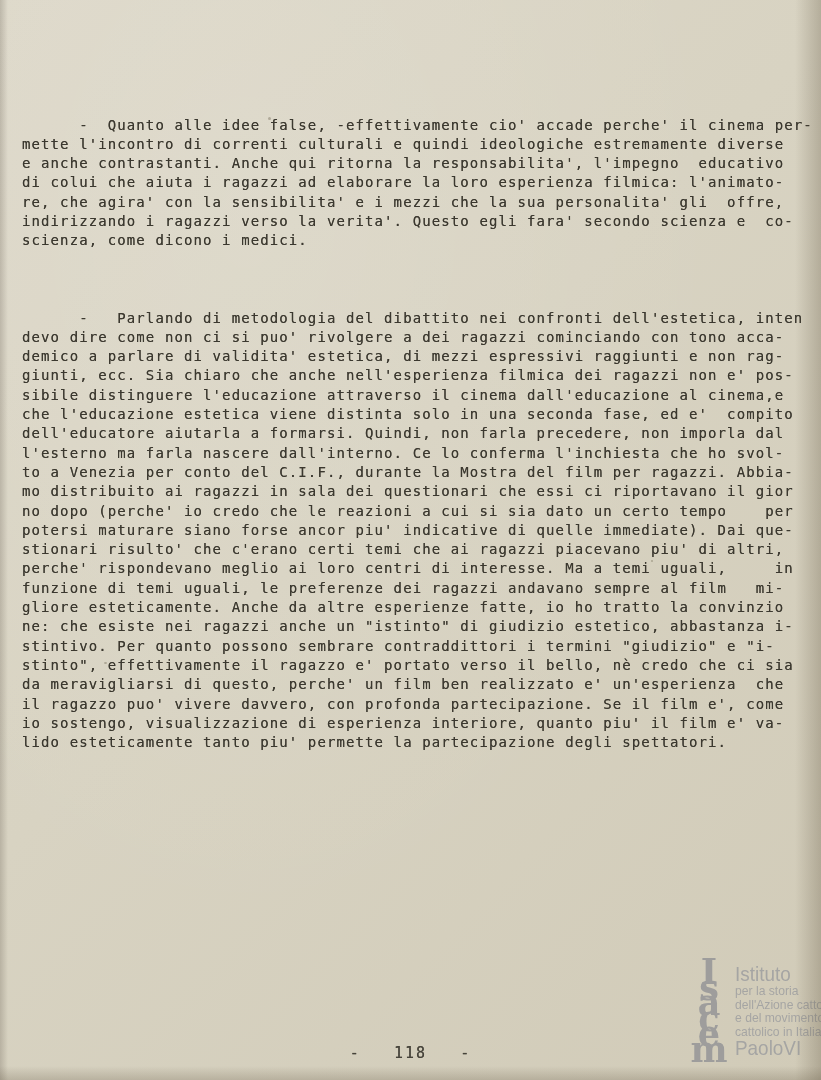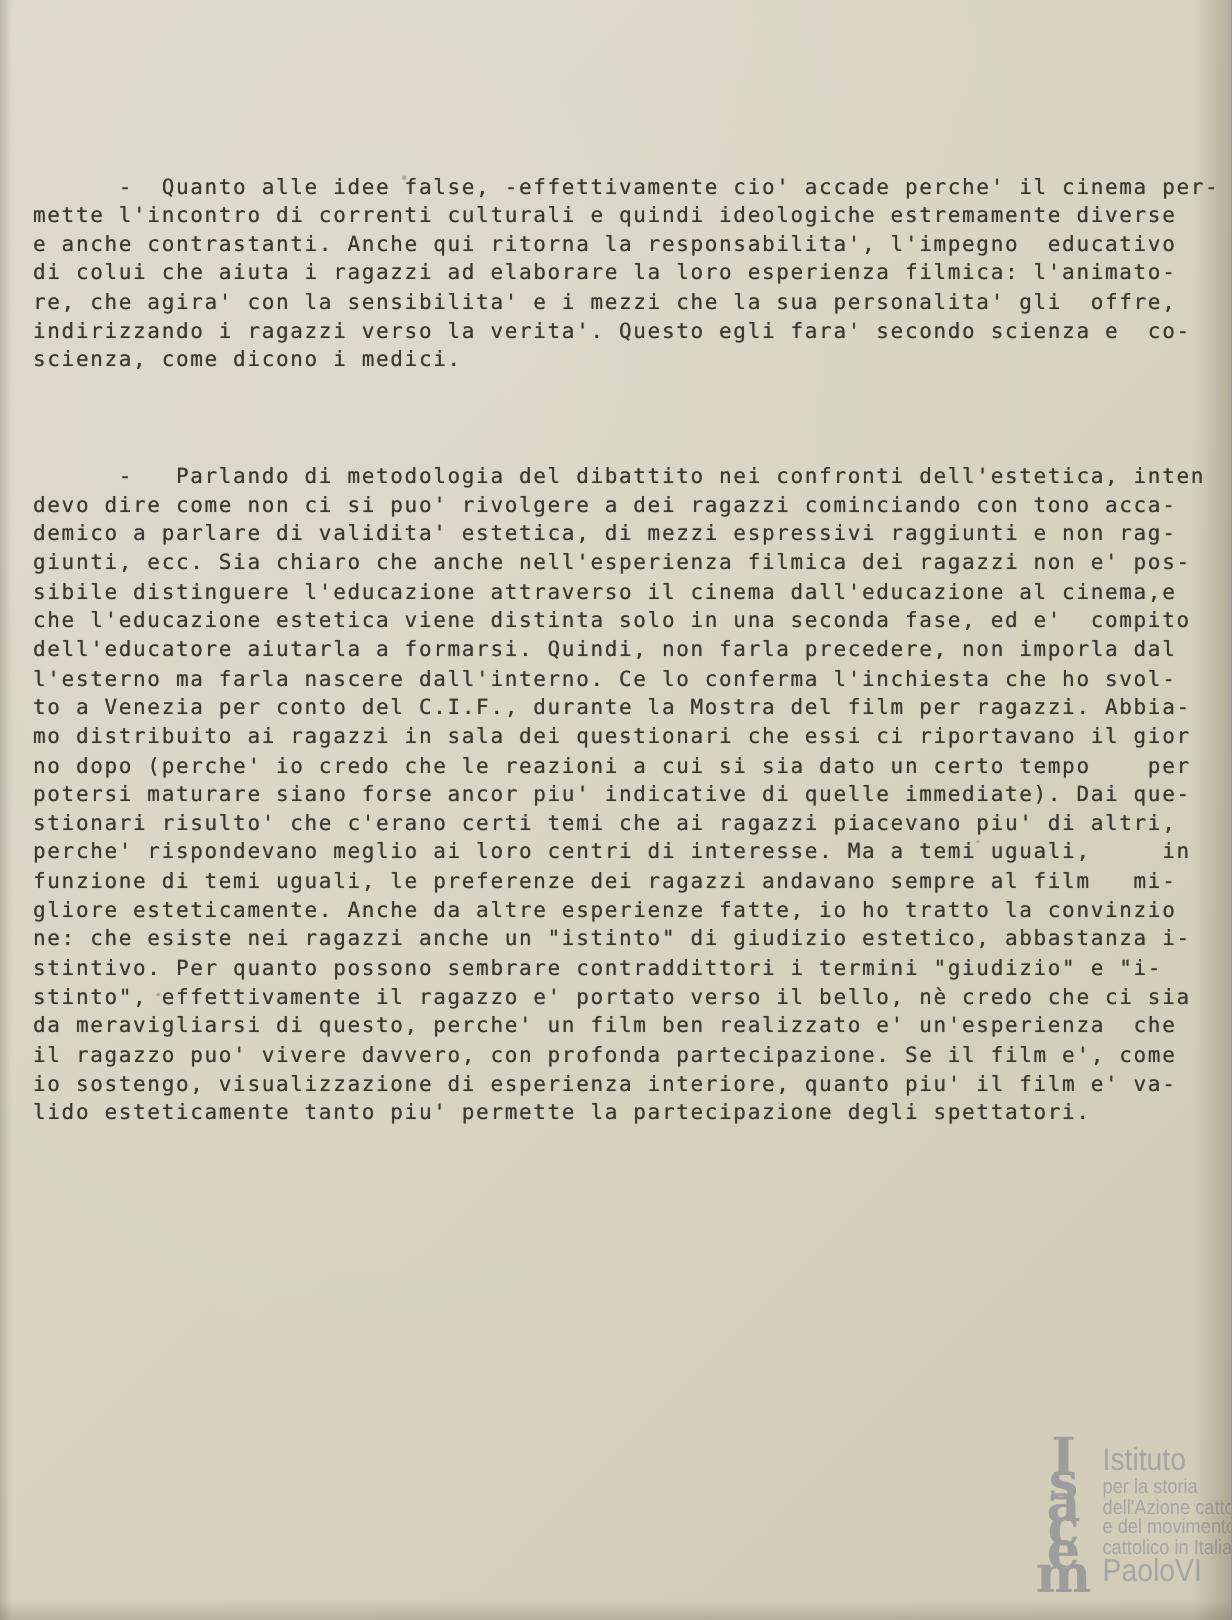--- a/index.html
+++ b/index.html
@@ -73,20 +73,21 @@
 </head>
 <body>
 
 <div class="page">
 
   <div class="textblock">
     <div class="para"><div class="line">      -  Quanto alle idee false, -effettivamente cio' accade perche' il cinema per-</div><div class="line">mette l'incontro di correnti culturali e quindi ideologiche estremamente diverse</div><div class="line">e anche contrastanti. Anche qui ritorna la responsabilita', l'impegno  educativo</div><div class="line">di colui che aiuta i ragazzi ad elaborare la loro esperienza filmica: l'animato-</div><div class="line">re, che agira' con la sensibilita' e i mezzi che la sua personalita' gli  offre,</div><div class="line">indirizzando i ragazzi verso la verita'. Questo egli fara' secondo scienza e  co-</div><div class="line">scienza, come dicono i medici.</div></div>
     <div class="para"><div class="line">      -   Parlando di metodologia del dibattito nei confronti dell'estetica, inten</div><div class="line">devo dire come non ci si puo' rivolgere a dei ragazzi cominciando con tono acca-</div><div class="line">demico a parlare di validita' estetica, di mezzi espressivi raggiunti e non rag-</div><div class="line">giunti, ecc. Sia chiaro che anche nell'esperienza filmica dei ragazzi non e' pos-</div><div class="line">sibile distinguere l'educazione attraverso il cinema dall'educazione al cinema,e</div><div class="line">che l'educazione estetica viene distinta solo in una seconda fase, ed e'  compito</div><div class="line">dell'educatore aiutarla a formarsi. Quindi, non farla precedere, non imporla dal</div><div class="line">l'esterno ma farla nascere dall'interno. Ce lo conferma l'inchiesta che ho svol-</div><div class="line">to a Venezia per conto del C.I.F., durante la Mostra del film per ragazzi. Abbia-</div><div class="line">mo distribuito ai ragazzi in sala dei questionari che essi ci riportavano il gior</div><div class="line">no dopo (perche' io credo che le reazioni a cui si sia dato un certo tempo    per</div><div class="line">potersi maturare siano forse ancor piu' indicative di quelle immediate). Dai que-</div><div class="line">stionari risulto' che c'erano certi temi che ai ragazzi piacevano piu' di altri,</div><div class="line">perche' rispondevano meglio ai loro centri di interesse. Ma a temi uguali,     in</div><div class="line">funzione di temi uguali, le preferenze dei ragazzi andavano sempre al film   mi-</div><div class="line">gliore esteticamente. Anche da altre esperienze fatte, io ho tratto la convinzio</div><div class="line">ne: che esiste nei ragazzi anche un "istinto" di giudizio estetico, abbastanza i-</div><div class="line">stintivo. Per quanto possono sembrare contraddittori i termini "giudizio" e "i-</div><div class="line">stinto", effettivamente il ragazzo e' portato verso il bello, nè credo che ci sia</div><div class="line">da meravigliarsi di questo, perche' un film ben realizzato e' un'esperienza  che</div><div class="line">il ragazzo puo' vivere davvero, con profonda partecipazione. Se il film e', come</div><div class="line">io sostengo, visualizzazione di esperienza interiore, quanto piu' il film e' va-</div><div class="line">lido esteticamente tanto piu' permette la partecipazione degli spettatori.</div></div>
   </div>
 
+  <div class="footer">-   118   -</div>
 
   <div class="watermark">
     <div class="wm-letters">
         <div class="wm-letter">I</div>
         <div class="wm-letter">s</div>
         <div class="wm-letter">a</div>
         <div class="wm-letter">c</div>
         <div class="wm-letter">e</div>
         <div class="wm-letter">m</div>
       </div>

